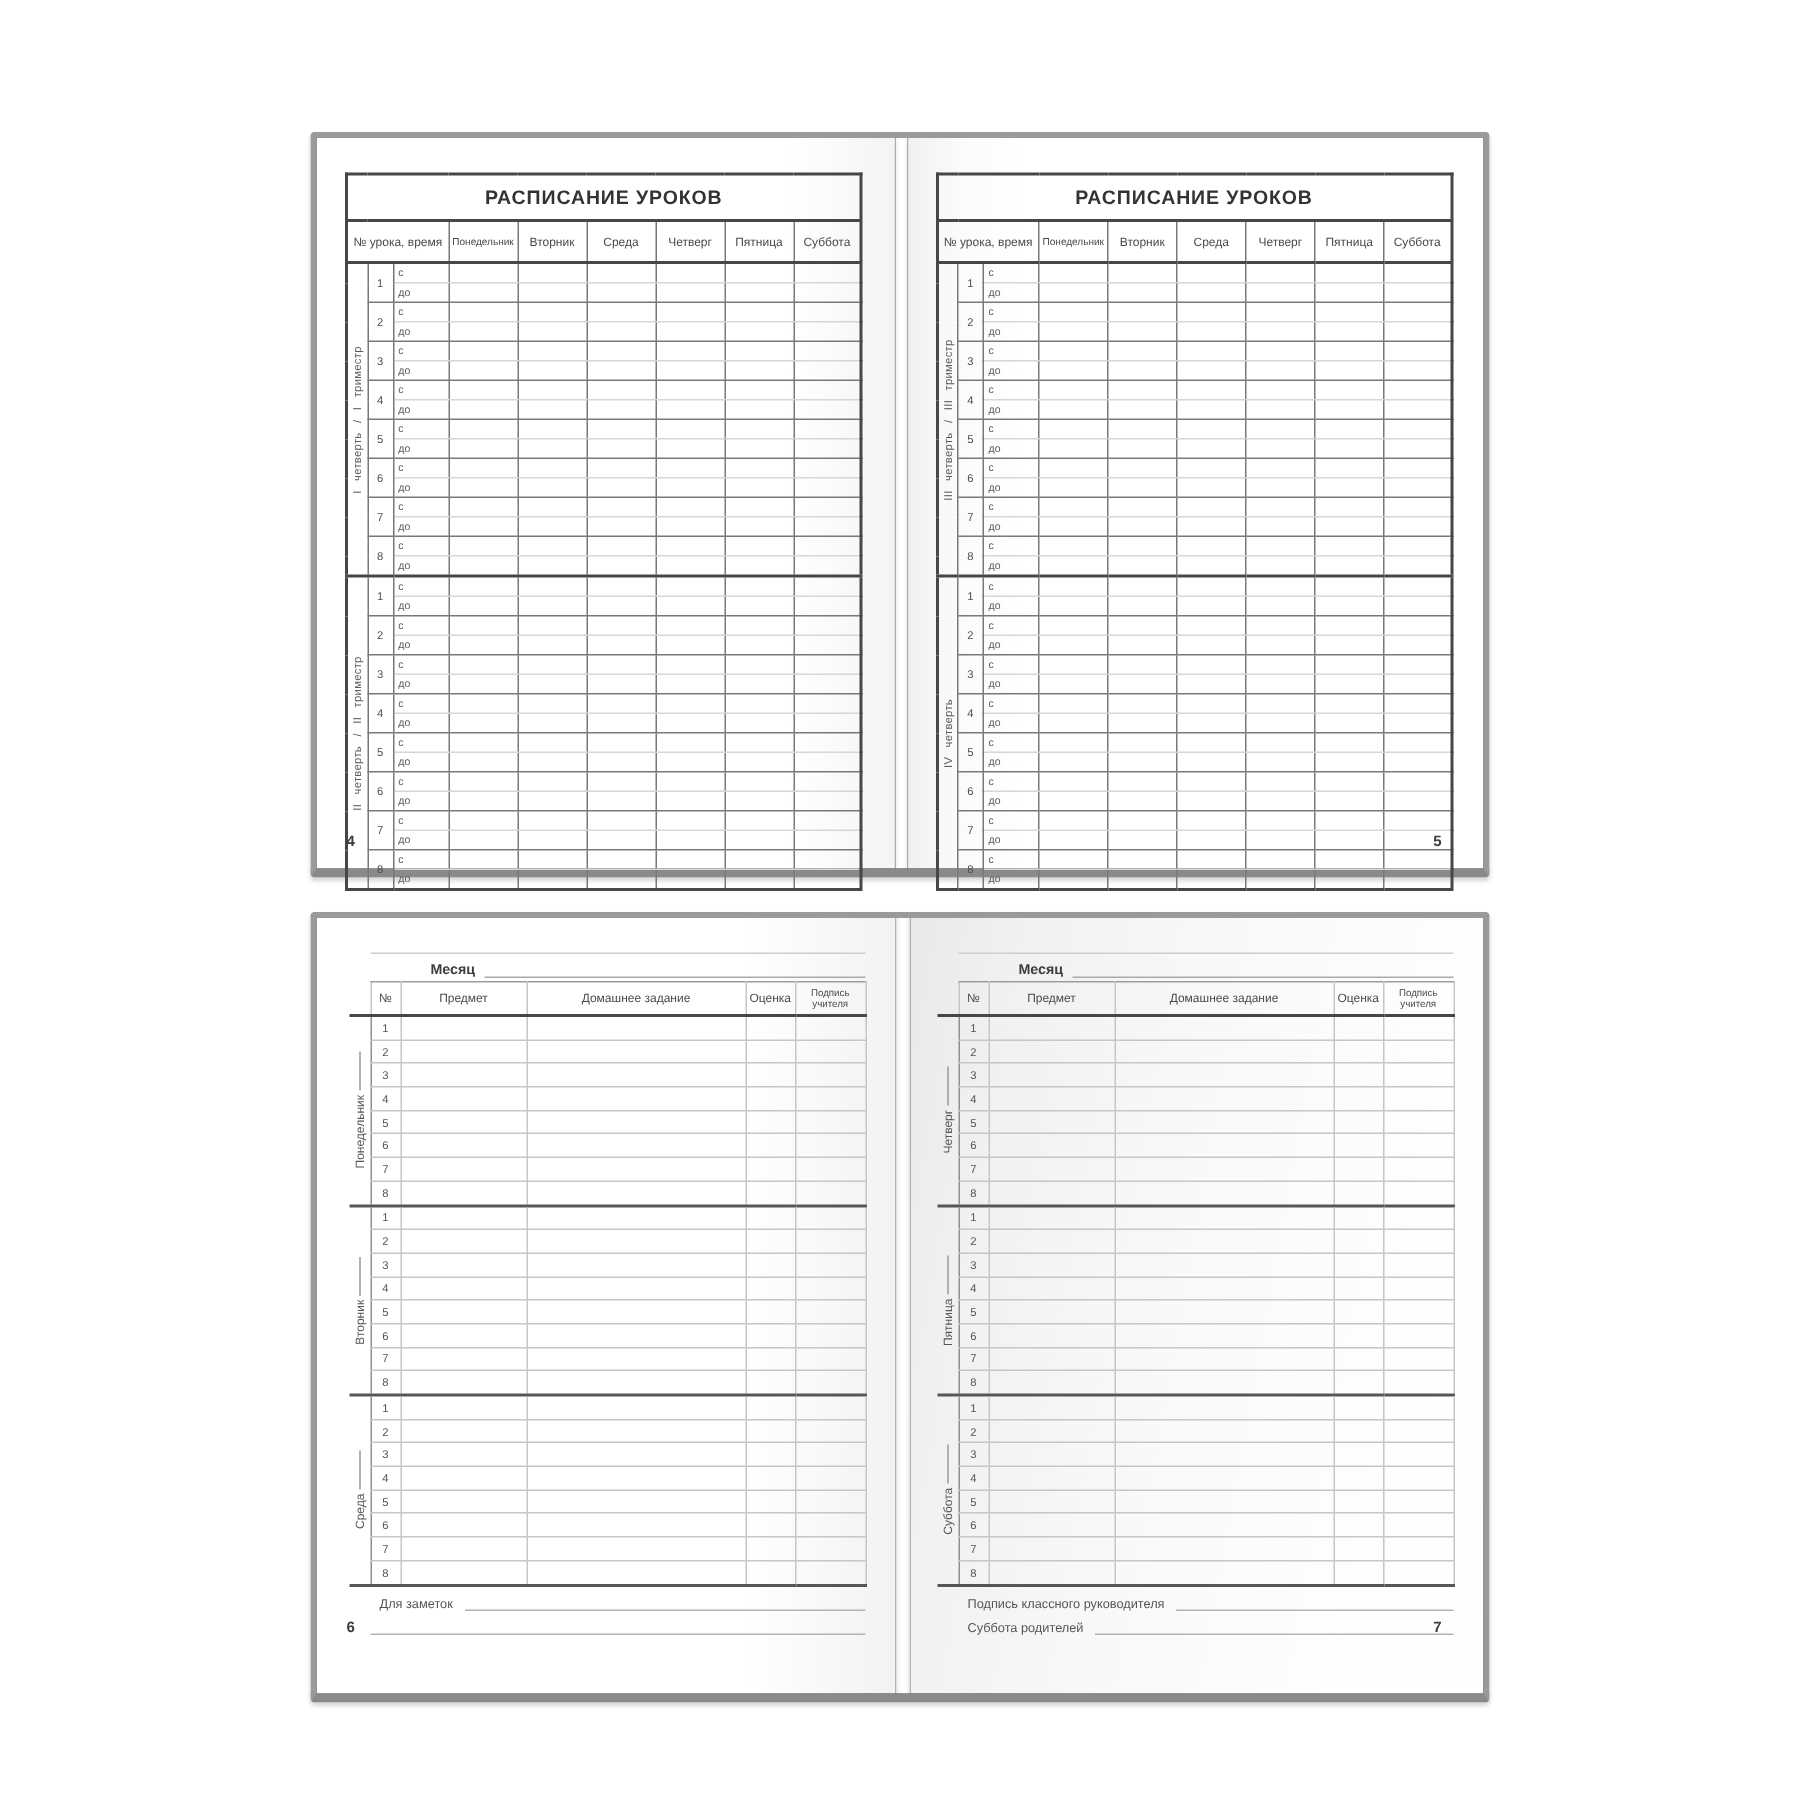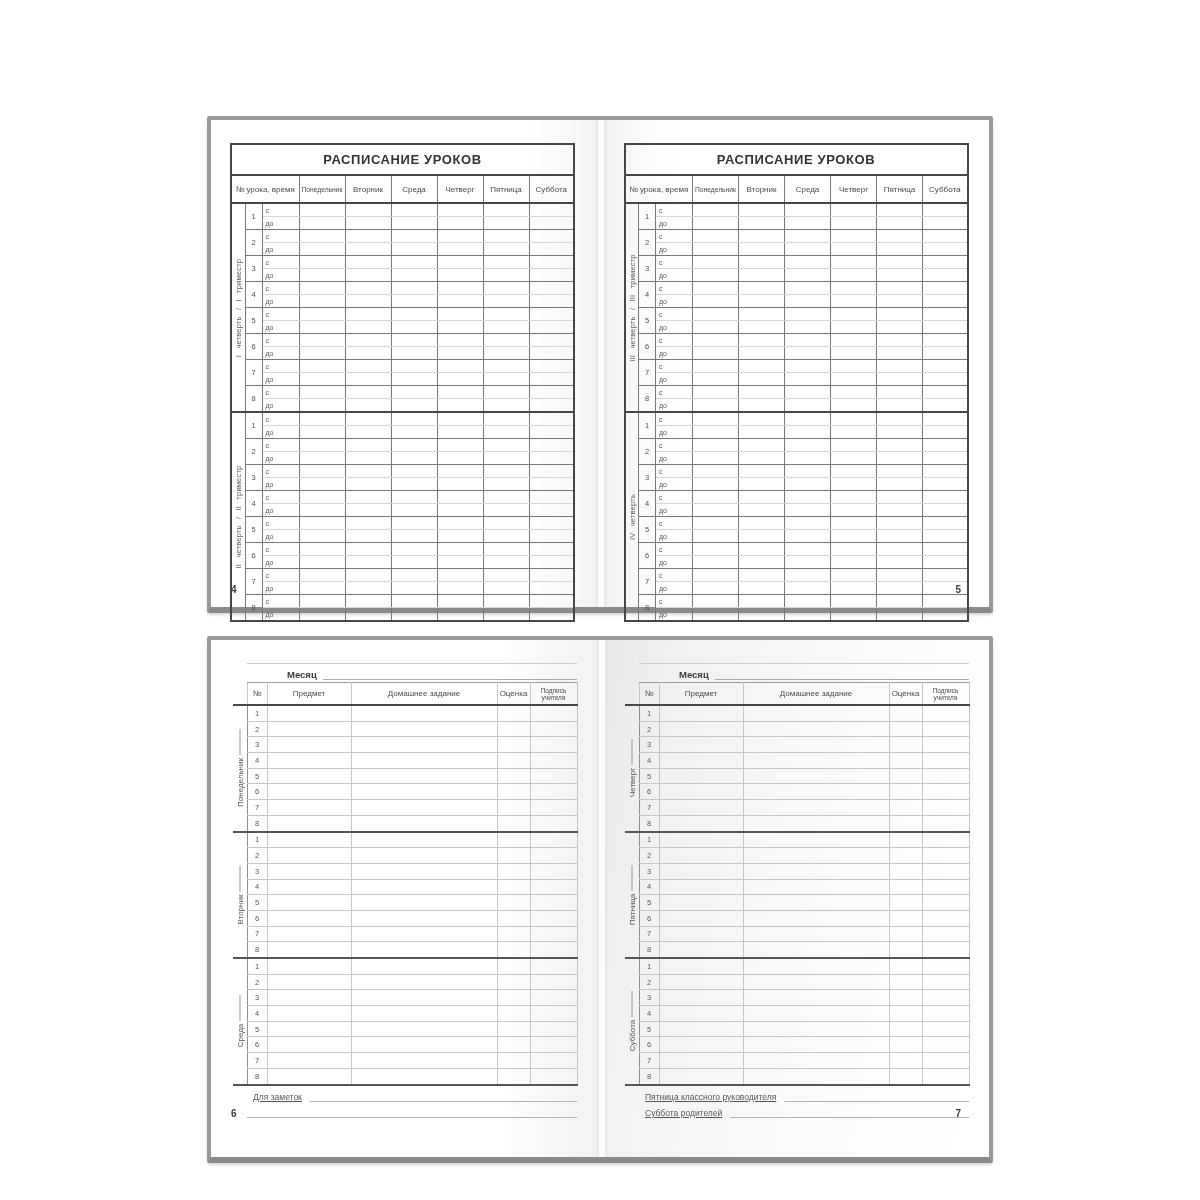--- a/index.html
+++ b/index.html
@@ -2,21 +2,21 @@
 <html><head>
 <meta charset="utf-8">
 <style>
   html,body{margin:0;padding:0;width:1200px;height:1200px;background:#ffffff;overflow:hidden;
     font-family:"Liberation Sans", sans-serif;-webkit-font-smoothing:antialiased;}
   .canvas{position:relative;width:1200px;height:1200px;background:#fff;}
 
   
   .spread{position:absolute;box-sizing:border-box;display:flex;background:#000000;
     border:4px solid #9a9a9a;border-bottom:6px solid #8a8a8a;border-radius:3px;
-    box-shadow:0 2px 3px rgba(0,0,0,.16);margin-top:28px;}
+    box-shadow:0 2px 3px rgba(0,0,0,.16);}
   .spread-top{left:207px;top:88px;width:786px;height:497px;}
   .spread-bottom{left:207px;top:608px;width:786px;height:527px;}
   .page{flex:1 1 0;position:relative;box-sizing:border-box;}
   .pg-tl{padding:23px 0 0 19px;background:linear-gradient(to right,#ffffff 82%,#f4f4f4 100%);}
   .pg-tr{padding:23px 0 0 18px;background:linear-gradient(to right,#f1f1f1 0%,#fbfbfb 9%,#ffffff 20%);}
   .pg-bl{padding:23px 0 0 22px;background:linear-gradient(to right,#ffffff 74%,#f2f2f2 100%);}
   .pg-br{padding:23px 0 0 18px;background:linear-gradient(100deg,#e9e9e9 0%,#f1f1f1 16%,#f8f8f8 42%,#fdfdfd 72%,#ffffff 100%);}
   .seam{width:8px;flex:0 0 8px;border-left:1px solid #e1e1e1;border-right:1px solid #e1e1e1;
     background:linear-gradient(to right,#f0f0f0,#ffffff 35%,#ffffff 65%,#f0f0f0);}
 
@@ -56,21 +56,21 @@
   .diary tr.dhead td.sig{font-size:6.5px;line-height:7px;padding:0 4px;}
   .diary tr.dhead td.dch{border:none;border-bottom:2px solid #474747;background:transparent;}
   .diary td.rnum{font-size:7.5px;color:#555;text-align:center;border-left:1px solid #8f8f8f;}
   .diary td.dlab{position:relative;border:none;border-bottom:2px solid #565656;}
   .diary td.bend2{border-bottom:2px solid #565656;}
   .vday{position:absolute;top:50%;left:50%;width:116px;transform:translate(-50%,-50%) rotate(-90deg);
     text-align:center;font-size:8px;color:#555;white-space:nowrap;}
   .dayline{display:inline-block;width:26px;border-bottom:1px solid #999;margin-left:3px;vertical-align:2px;}
   .footrow{display:flex;align-items:flex-end;width:330px;margin-left:14px;height:16px;
     font-size:8.5px;color:#555;}
-  .ftext{white-space:nowrap;line-height:9px;padding-left:6px;text-decoration:underline;}
+  .ftext{white-space:nowrap;line-height:9px;padding-left:6px;}
   .fline{flex:1;border-bottom:1px solid #b3b3b3;margin-left:8px;height:9px;}
   .fline.full{margin-left:0;}
 </style>
 </head>
 <body>
 
 <div class="canvas">
   <div class="spread spread-top">
     <div class="page pg-tl" id="sched-left">
         <table class="sched">
@@ -1165,21 +1165,21 @@
             <tr>
               <td class="rnum bend2">8</td>
               <td class="bend2"></td>
               <td class="bend2"></td>
               <td class="bend2"></td>
               <td class="bend2"></td>
             </tr>
           </tbody>
         </table>
         <div class="footrow">
-          <span class="ftext">Пятница классного руководителя</span>
+          <span class="ftext">Подпись классного руководителя</span>
           <span class="fline"></span>
         </div>
         <div class="footrow">
           <span class="ftext">Суббота родителей</span>
           <span class="fline"></span>
         </div>
         <div class="pgnum pr">7</div>
       </div>
   </div>
 </div>

